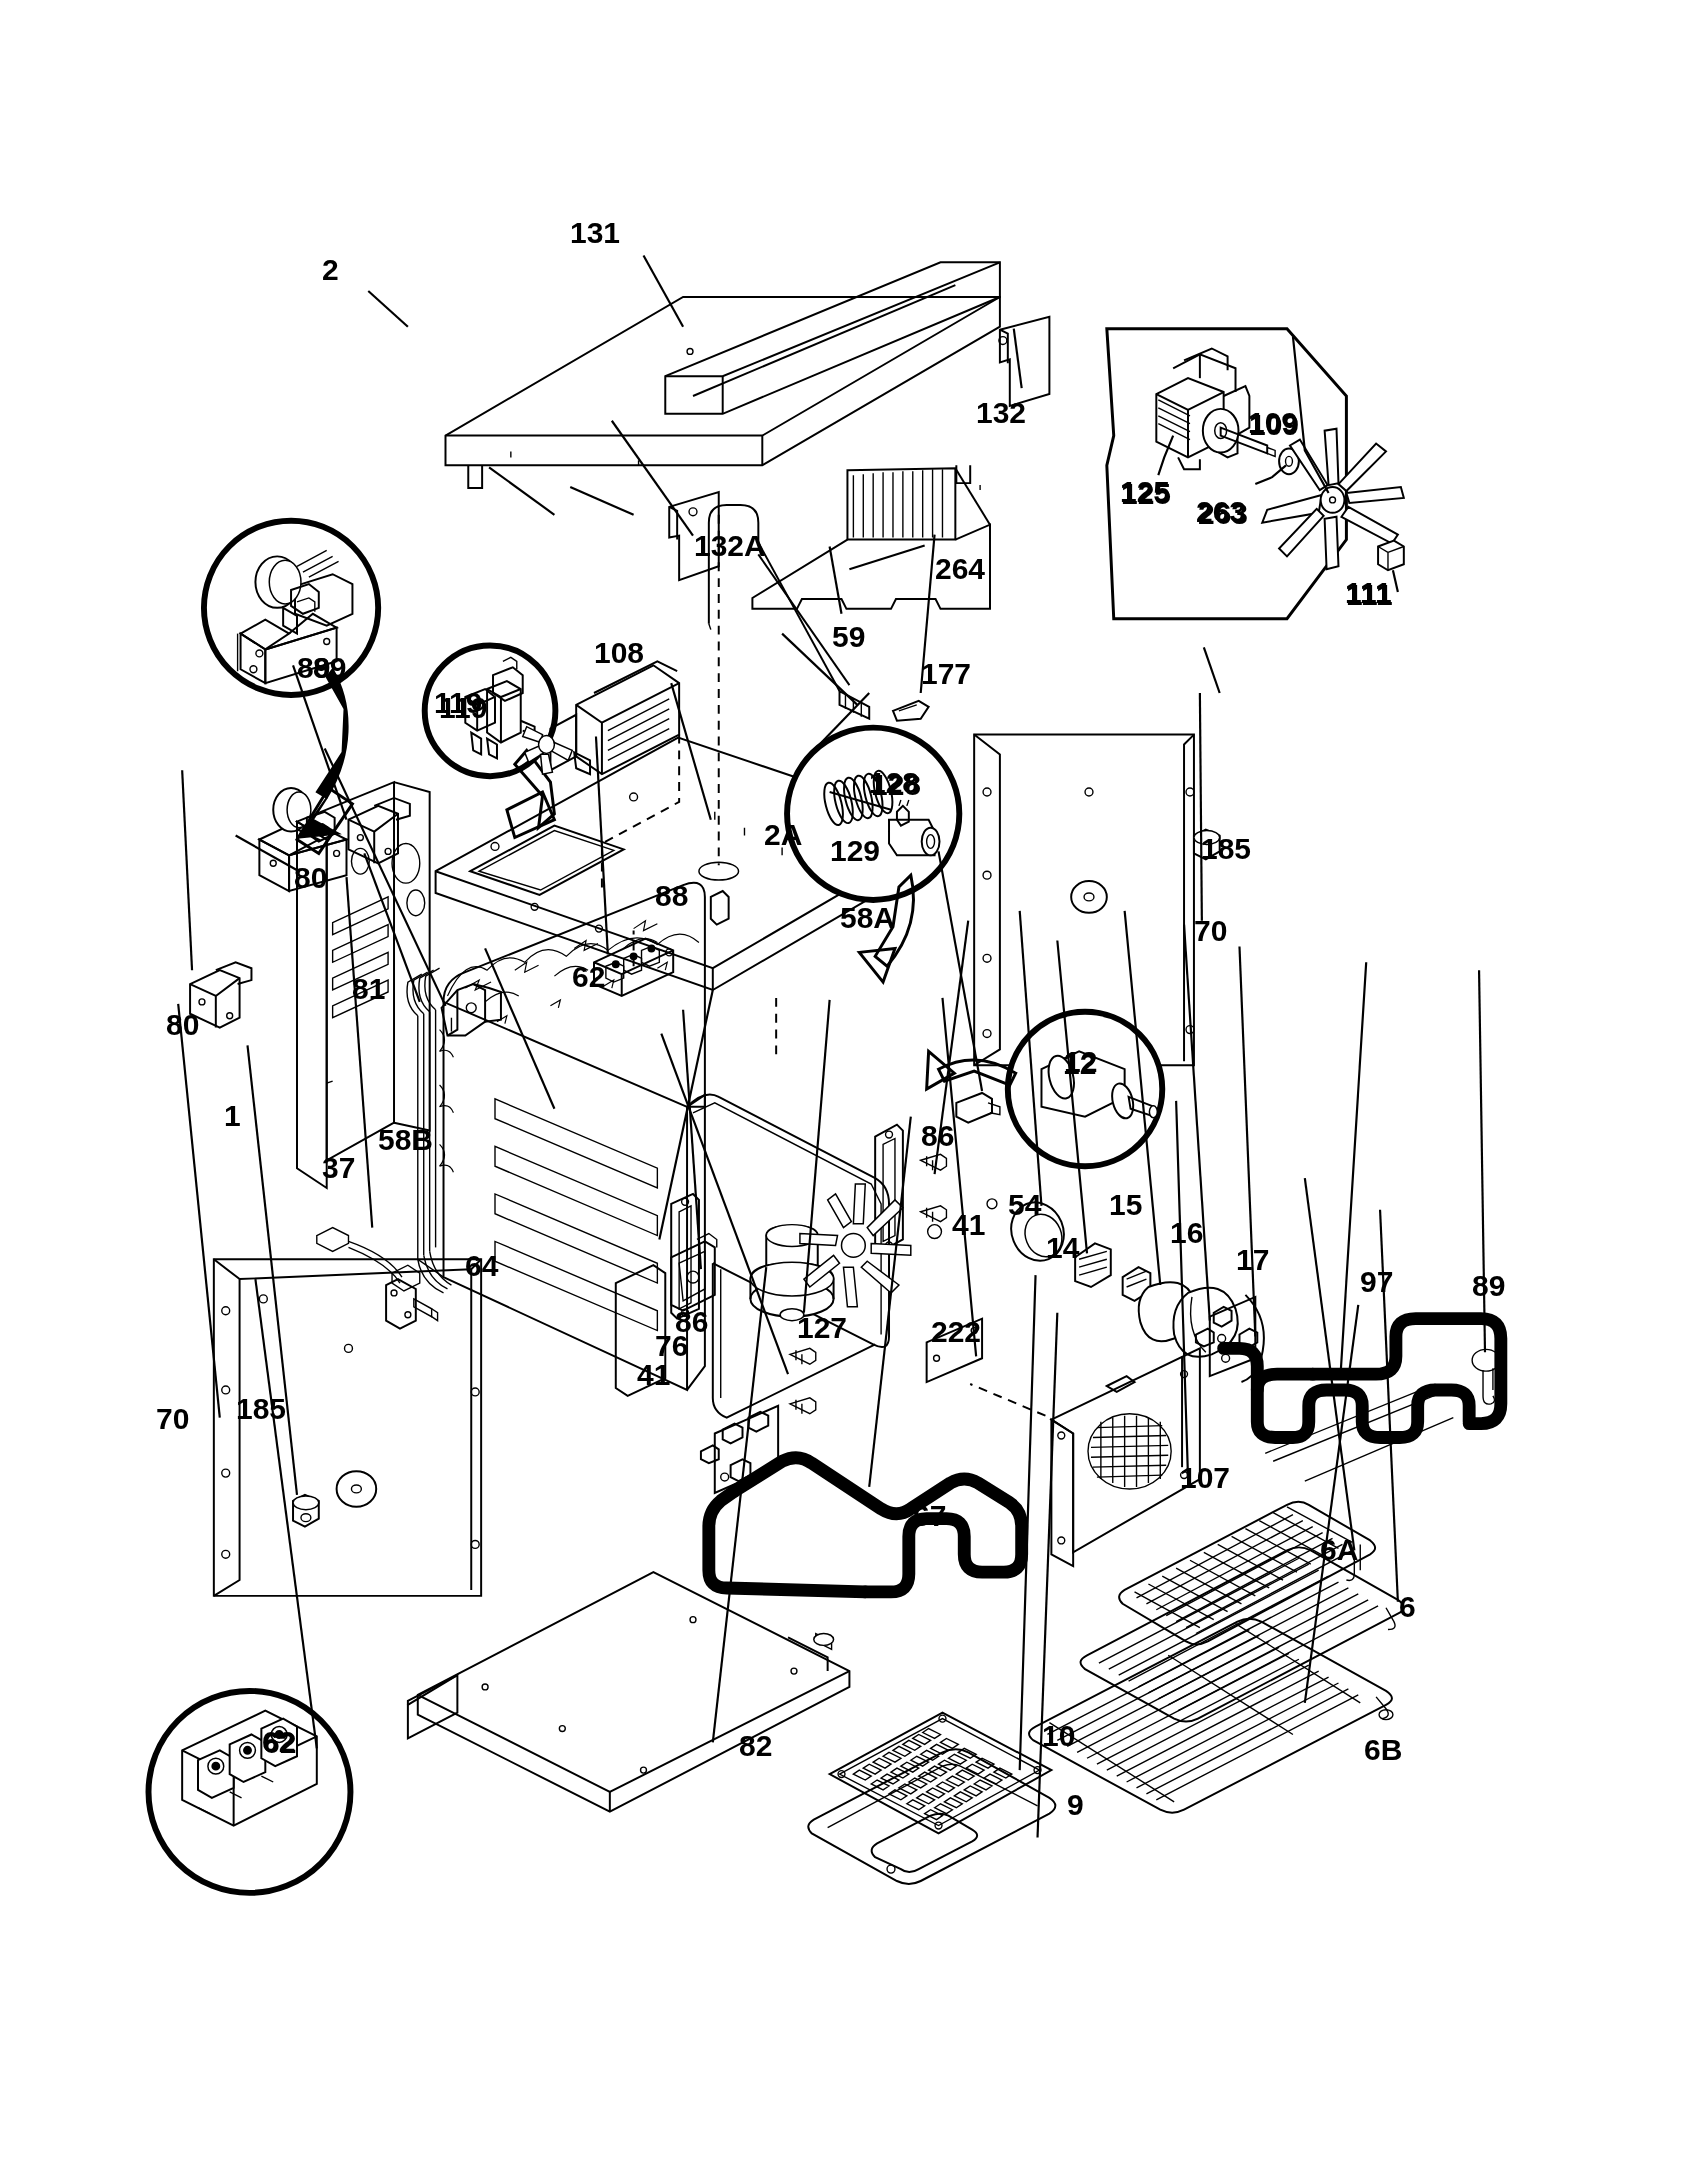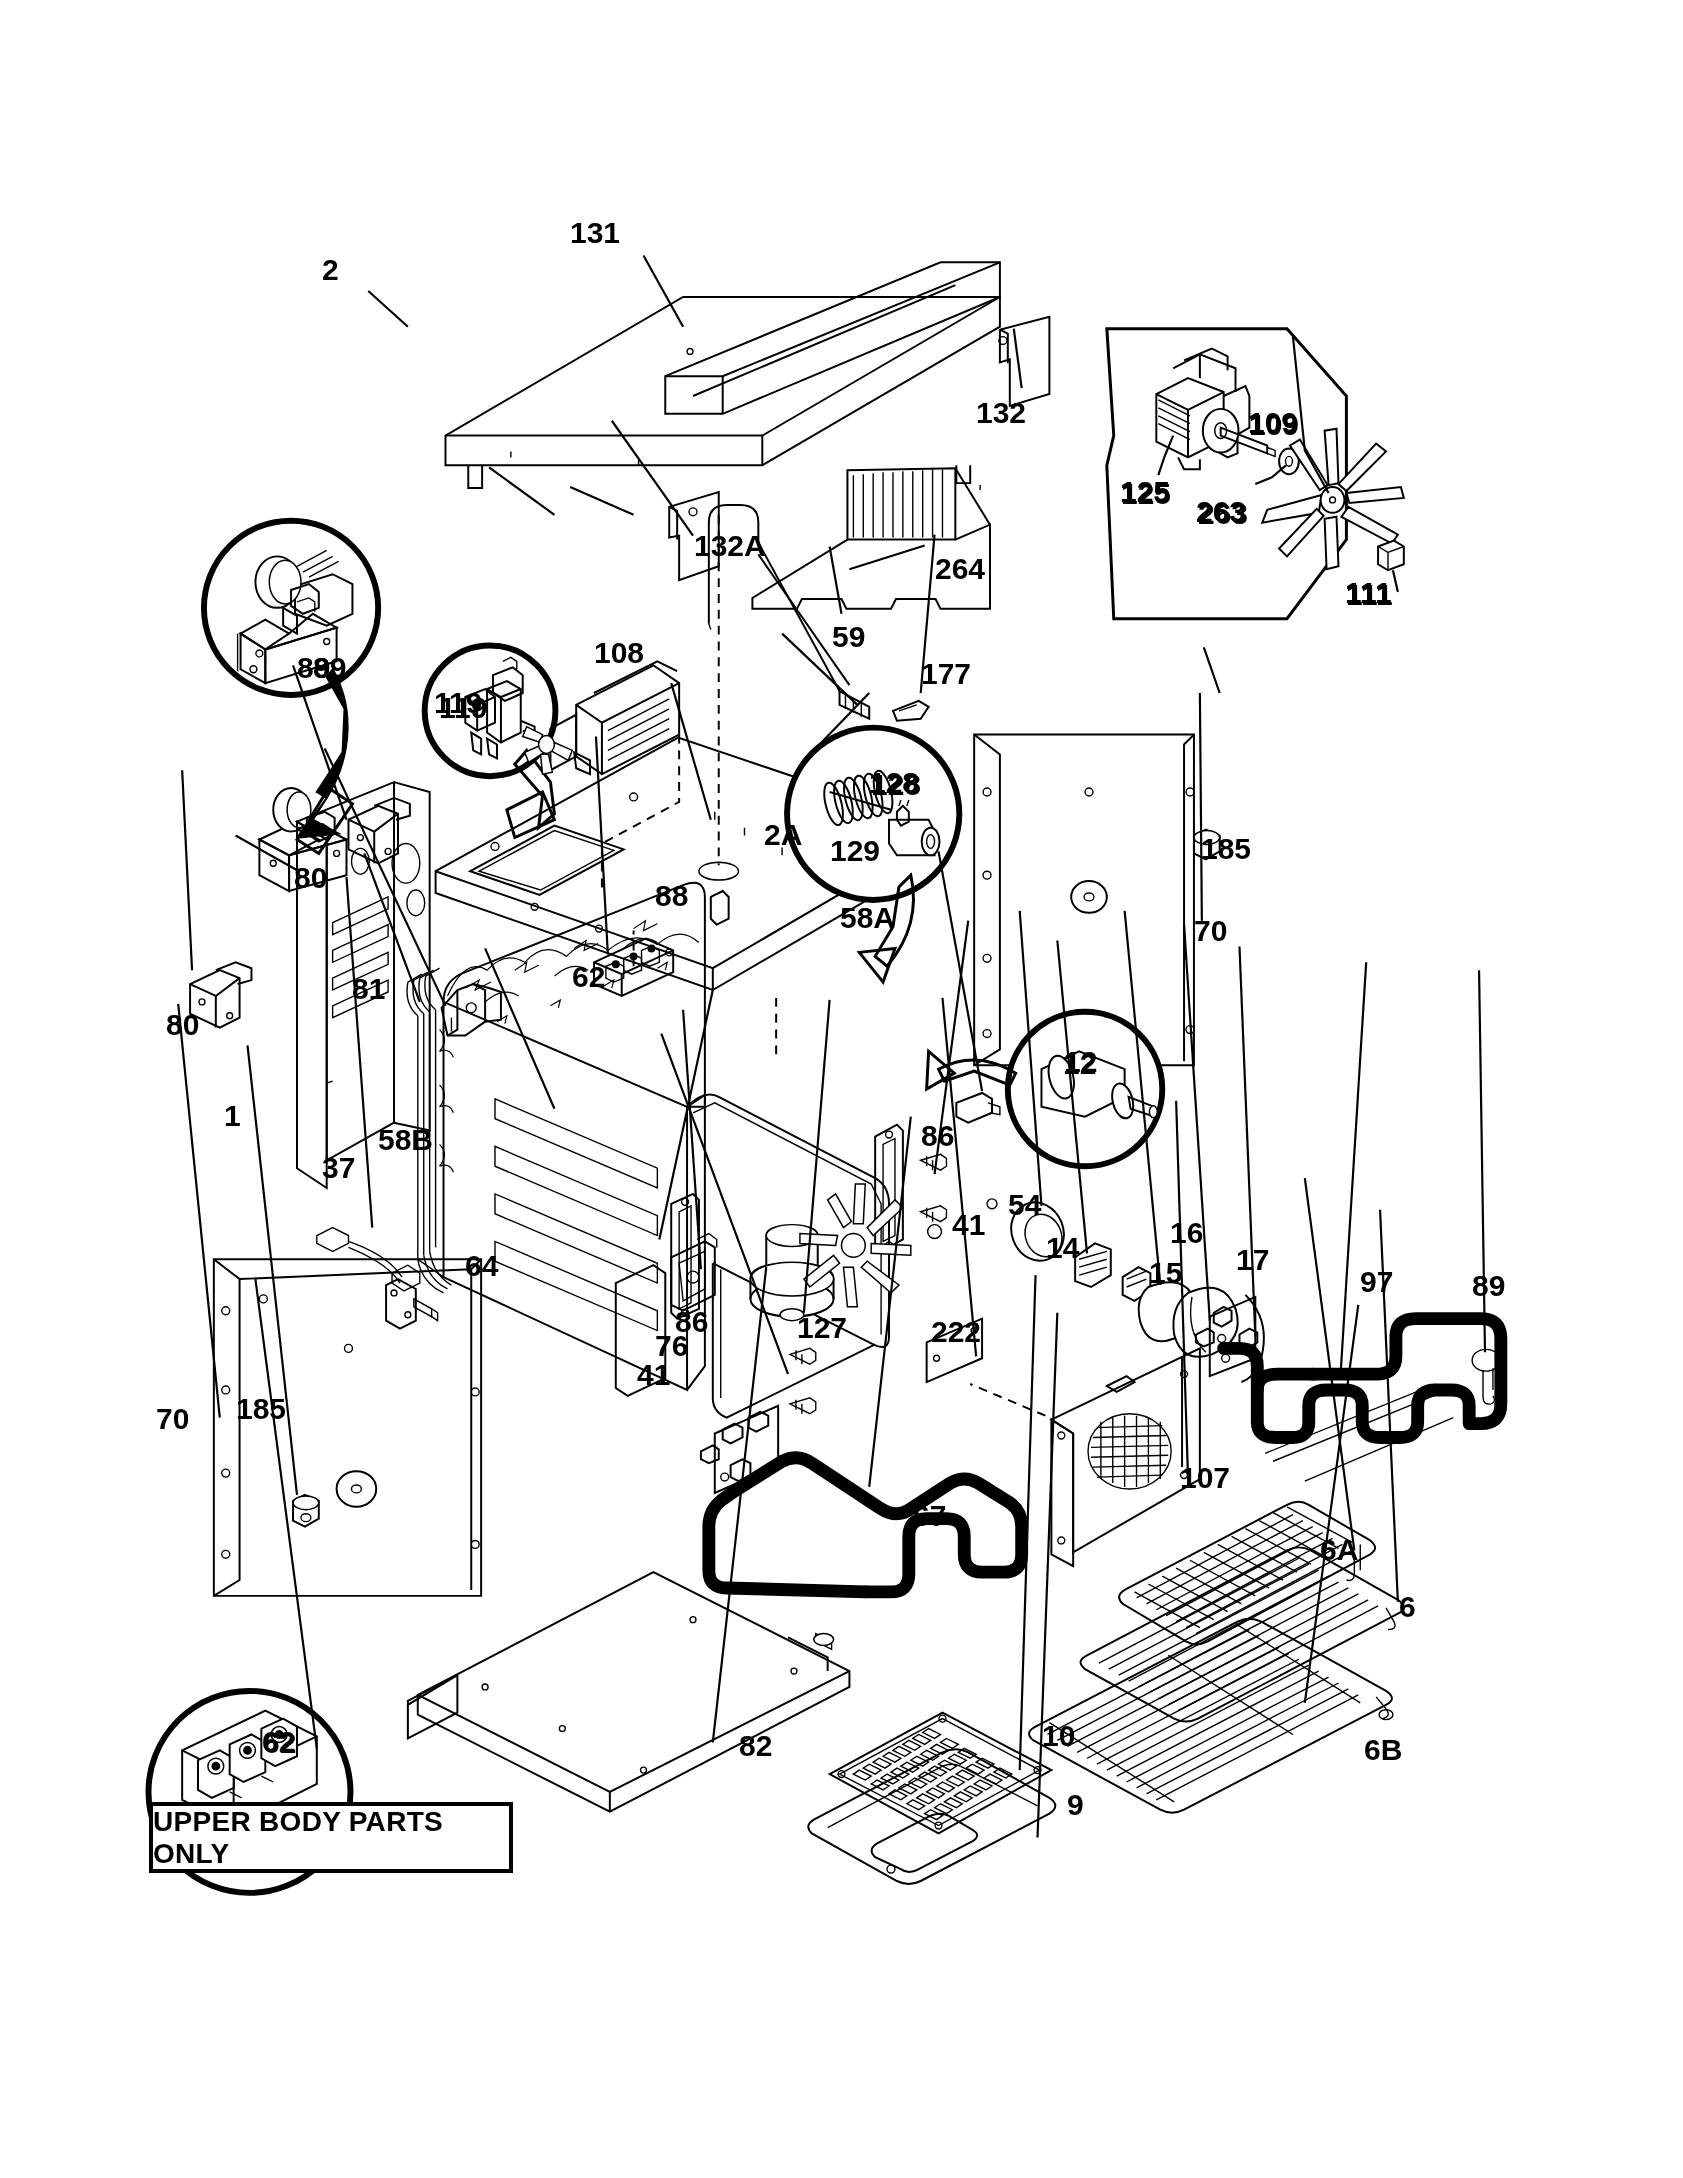--- a/index.html
+++ b/index.html
@@ -742,21 +742,21 @@
 <div class="lbl" style="left:921px;top:1121px;">86</div>
 <div class="lbl" style="left:675px;top:1307px;">86</div>
 <div class="lbl" style="left:952px;top:1210px;">41</div>
 <div class="lbl" style="left:637px;top:1360px;">41</div>
 <div class="lbl" style="left:655px;top:1331px;text-align:right;">76</div>
 <div class="lbl" style="left:797px;top:1313px;">127</div>
 <div class="lbl" style="left:931px;top:1317px;">222</div>
 
 <div class="lbl" style="left:1008px;top:1190px;">54</div>
 <div class="lbl" style="left:1046px;top:1233px;">14</div>
-<div class="lbl" style="left:1109px;top:1258px;margin-left:40px;">15</div>
+<div class="lbl" style="left:1109px;top:1190px;">15</div>
 <div class="lbl" style="left:1170px;top:1218px;">16</div>
 <div class="lbl" style="left:1236px;top:1245px;">17</div>
 
 <div class="lbl" style="left:1180px;top:1463px;">107</div>
 <div class="lbl" style="left:1360px;top:1267px;">97</div>
 <div class="lbl" style="left:1472px;top:1271px;">89</div>
 <div class="lbl" style="left:913px;top:1501px;">67</div>
 
 <div class="lbl" style="left:156px;top:1404px;">70</div>
 <div class="lbl" style="left:236px;top:1394px;">185</div>
@@ -774,18 +774,15 @@
 <div class="lbl" style="left:439px;top:693px;">119</div>
 <div class="lbl" style="left:869px;top:768px;">128</div>
 <div class="lbl" style="left:1064px;top:1047px;">12</div>
 <div class="lbl" style="left:262px;top:1727px;">62</div>
 
 <div class="lbl" style="left:1120px;top:477px;">125</div>
 <div class="lbl" style="left:1196px;top:497px;">263</div>
 <div class="lbl" style="left:1248px;top:408px;">109</div>
 <div class="lbl" style="left:1345px;top:578px;">111</div>
 
-<div class="noteBox" style="left:149px;top:1802px;width:356px;height:63px;">
-  <span>UPPER BODY PARTS ONLY</span>
+
 </div>
 
-</div>
-
 
 </body></html>

